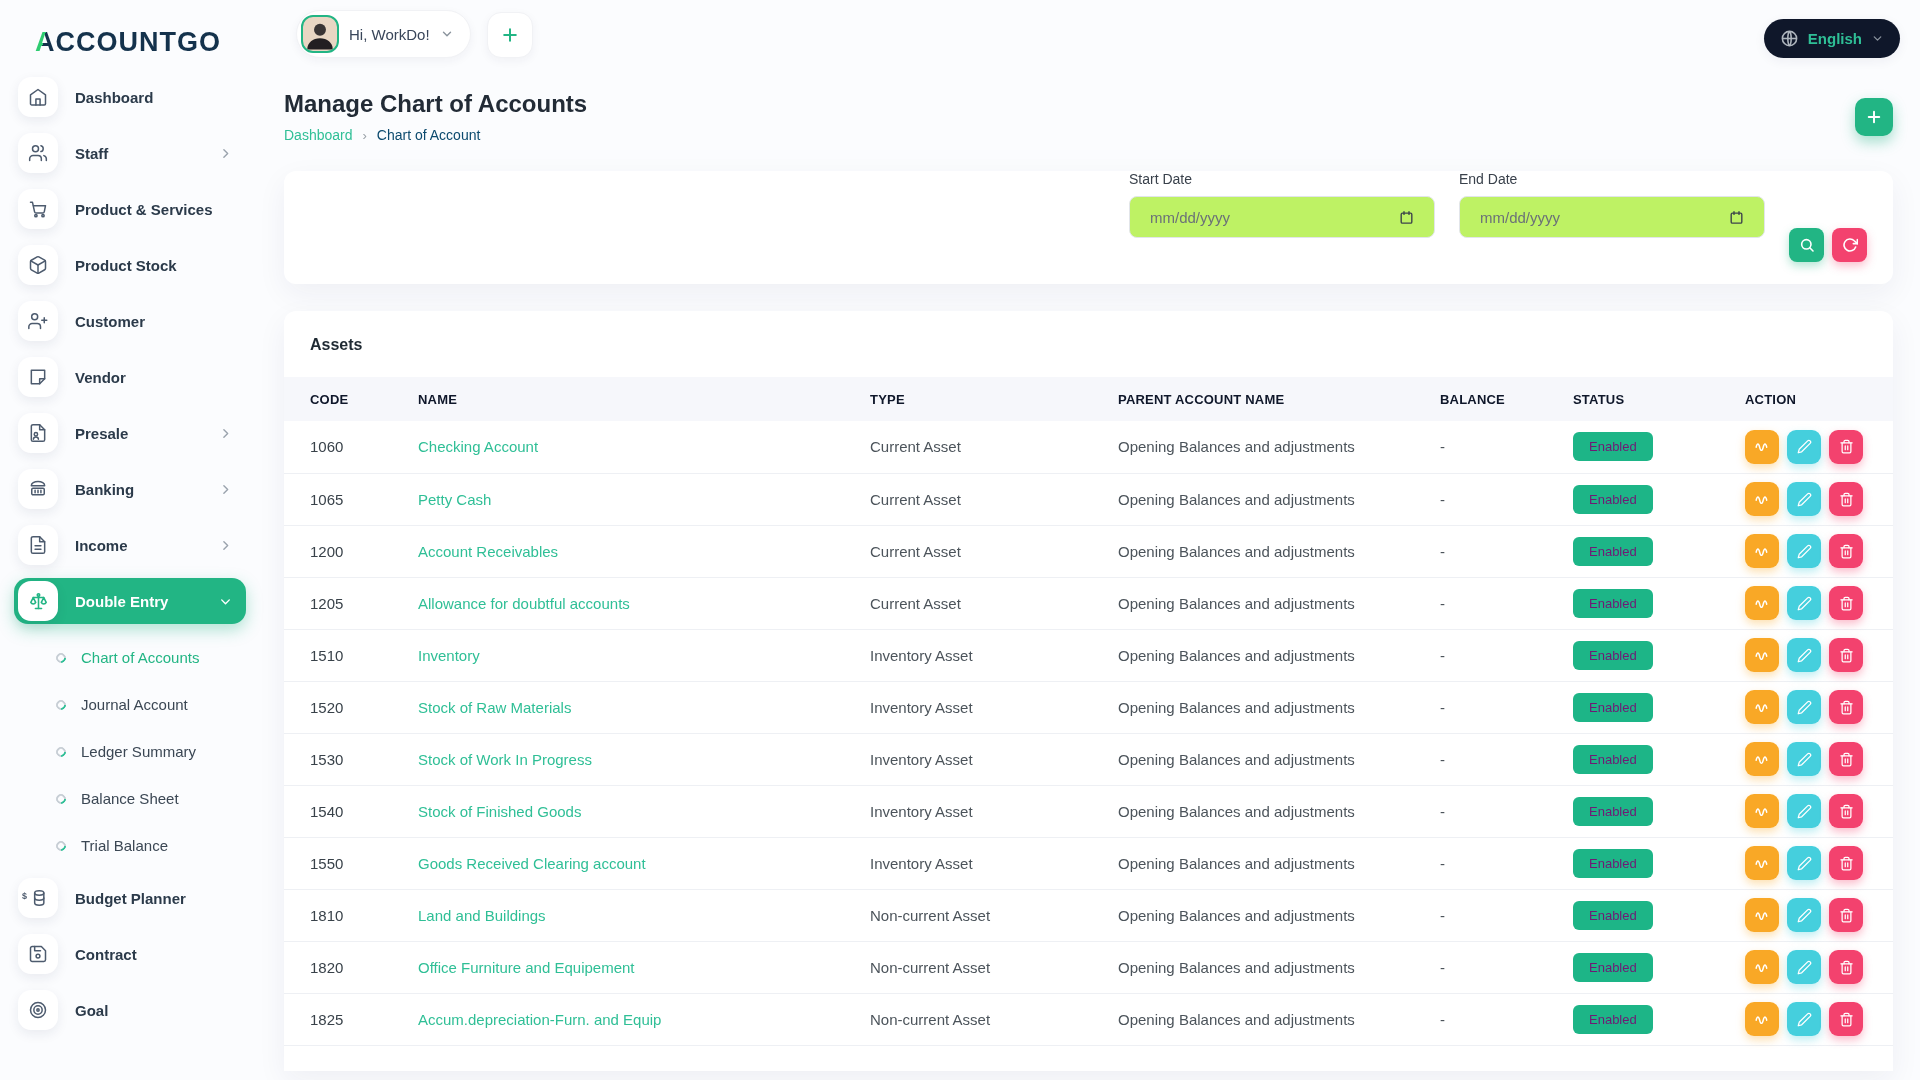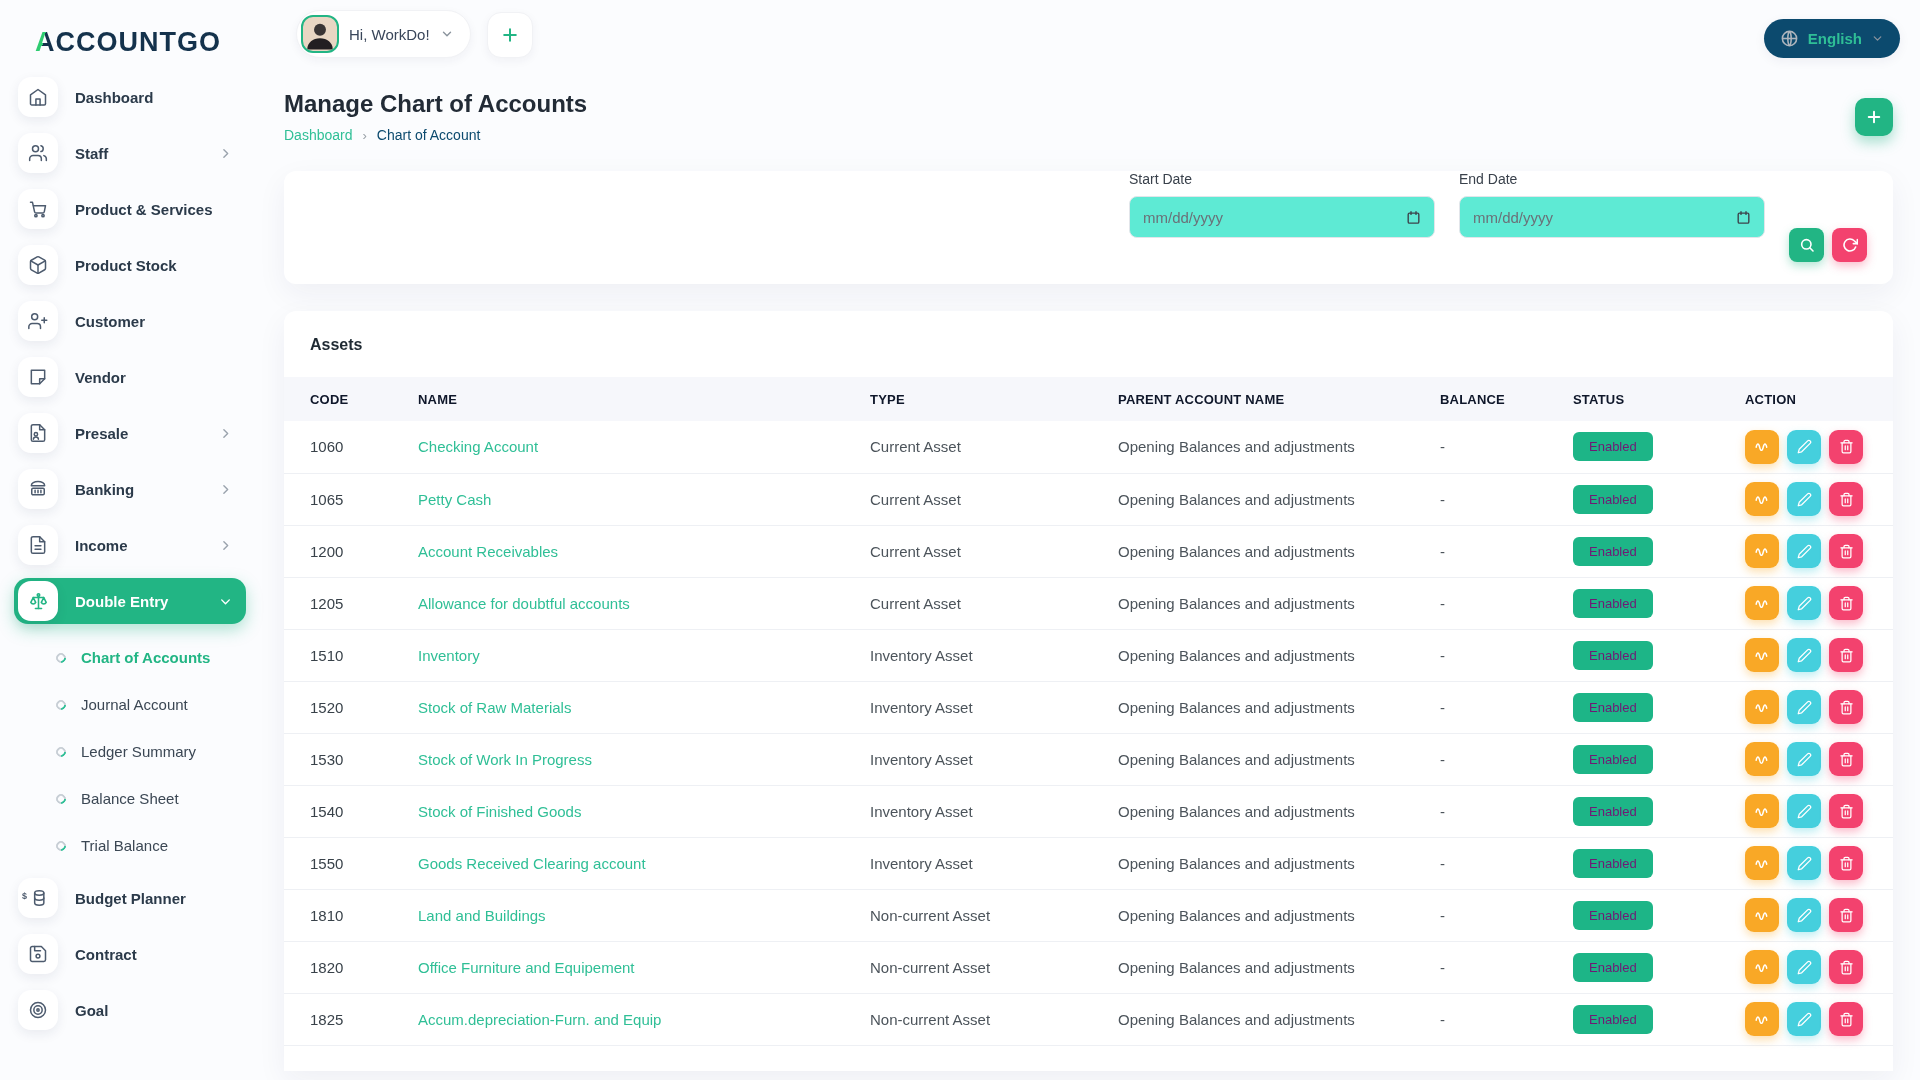--- a/index.html
+++ b/index.html
@@ -11,21 +11,21 @@
   .logo { font-size:27px; font-weight:800; letter-spacing:1px; color:#14324c; }
   .logo .logo-a { color:#2ecc71; }
   @supports ((-webkit-background-clip:text) or (background-clip:text)) {
     .logo .logo-a { background:linear-gradient(105deg,#2ecc71 42%,#14324c 42%); -webkit-background-clip:text; background-clip:text; color:transparent; }
   }
   .user-pill { margin-left:75px; display:flex; align-items:center; gap:10px; background:#fff; border:1px solid #f1f2f5; border-radius:24px; padding:4px 16px 4px 4px; box-shadow:0 3px 10px rgba(30,40,80,.05); cursor:pointer; }
   .avatar { width:38px; height:38px; border-radius:12px; border:2px solid #22b584; background:#e9d6c3; overflow:hidden; display:flex; align-items:flex-end; justify-content:center; }
   .user-pill .uname { font-size:15px; color:#39465a; }
   .chev { color:#8a939d; }
   .add-company-btn { margin-left:16px; width:46px; height:46px; background:#fff; border:1px solid #f1f2f5; border-radius:14px; display:flex; align-items:center; justify-content:center; color:#22b584; box-shadow:0 3px 10px rgba(30,40,80,.05); cursor:pointer; }
-  .lang-pill { margin-left:auto; display:flex; align-items:center; gap:9px; background:#0c4a6e; border-radius:22px; padding:10px 16px; box-shadow:0 3px 12px rgba(30,40,80,.06); cursor:pointer; }
+  .lang-pill { margin-left:auto; display:flex; align-items:center; gap:9px; background:#0f172a; border-radius:22px; padding:10px 16px; box-shadow:0 3px 12px rgba(30,40,80,.06); cursor:pointer; }
   .lang-pill .lang-label { font-size:15px; color:#2fbf96; font-weight:600; }
 
   
   .shell { display:flex; height:1022px; }
   .sidebar { width:260px; flex:0 0 260px; padding:16px 0 0 14px; }
   .main { flex:1; padding:0 27px 0 24px; }
 
   
   .nav-item { width:232px; height:46px; display:flex; align-items:center; gap:17px; padding:0 14px 0 4px; margin-bottom:10px; border-radius:14px; cursor:pointer; }
   .nav-ico { width:40px; height:40px; flex:0 0 40px; border-radius:13px; background:#fff; box-shadow:0 4px 12px rgba(30,40,80,.08); display:flex; align-items:center; justify-content:center; color:#4d5b6e; position:relative; }
@@ -33,37 +33,37 @@
   .nav-caret { margin-left:auto; color:#9aa3ad; }
   .nav-item.active { background:#22b584; box-shadow:0 6px 16px rgba(34,181,132,.35); }
   .nav-item.active .nav-label { color:#fff; }
   .nav-item.active .nav-caret { color:#fff; }
   .nav-item.active .nav-ico { color:#22b584; }
   .dollar-mini { position:absolute; left:4px; top:13px; font-size:9px; font-weight:700; color:#4d5b6e; }
   .submenu { margin:2px 0 6px 0; }
   .sub-item { display:flex; align-items:center; gap:15px; height:47px; padding-left:42px; cursor:pointer; }
   .ring { width:10px; height:10px; border-radius:50%; border:2px solid #c7ced5; border-bottom-color:#2fbf96; transform:rotate(-45deg); flex:0 0 10px; }
   .sub-label { font-size:15px; color:#3b4754; }
-  .sub-item.active .sub-label { color:#22b584; font-weight:700; }
+  .sub-item.active .sub-label { color:#22b584; font-weight:400; }
 
   
   .page-head { display:flex; align-items:center; margin-top:32px; }
   .page-title { font-size:24px; font-weight:700; color:#222b36; }
   .breadcrumb { display:flex; align-items:center; gap:10px; margin-top:9px; font-size:14px; }
   .breadcrumb .bc-link { color:#2fbf96; cursor:pointer; }
   .breadcrumb .bc-sep { color:#9aa1a8; font-size:13px; }
   .breadcrumb .bc-current { color:#0c4a6e; }
   .page-add-btn { margin-left:auto; width:38px; height:38px; border-radius:10px; background:#22b584; color:#fff; display:flex; align-items:center; justify-content:center; box-shadow:0 6px 14px rgba(34,181,132,.4); cursor:pointer; border:none; }
 
   
   .card { background:#fff; border-radius:12px; box-shadow:0 10px 30px rgba(30,40,80,.06); }
   .filter-card { margin-top:28px; height:113px; display:flex; align-items:flex-start; justify-content:flex-end; padding-right:26px; gap:24px; }
   .field { width:306px; }
   .field-label { font-size:14px; color:#39414b; margin-bottom:9px; }
-  .date-input { height:42px; border:1px solid #e2e5ea; border-radius:8px; display:flex; align-items:center; justify-content:space-between; padding:0 13px; color:#6b7178; font-size:15px; cursor:text; background:#5eead4; }
+  .date-input { height:42px; border:1px solid #e2e5ea; border-radius:8px; display:flex; align-items:center; justify-content:space-between; padding:0 20px; color:#6b7178; font-size:15px; cursor:text; background:#bef264; }
   .date-input .cal { color:#3c434b; }
   .filter-btns { display:flex; gap:8px; align-self:flex-end; margin-bottom:22px; }
   .sq-btn { width:35px; height:34px; border:none; border-radius:8px; display:flex; align-items:center; justify-content:center; color:#fff; cursor:pointer; }
   .btn-search { background:#22b584; box-shadow:0 4px 10px rgba(34,181,132,.35); }
   .btn-reset { background:#f3426e; box-shadow:0 4px 10px rgba(243,66,110,.35); }
   .fgroup { display:flex; flex-direction:column; }
 
   
   .table-card { margin-top:27px; height:760px; border-radius:12px 12px 0 0; padding-top:25px; }
   .section-title { font-size:16px; font-weight:700; color:#1f2a33; margin-left:26px; }

